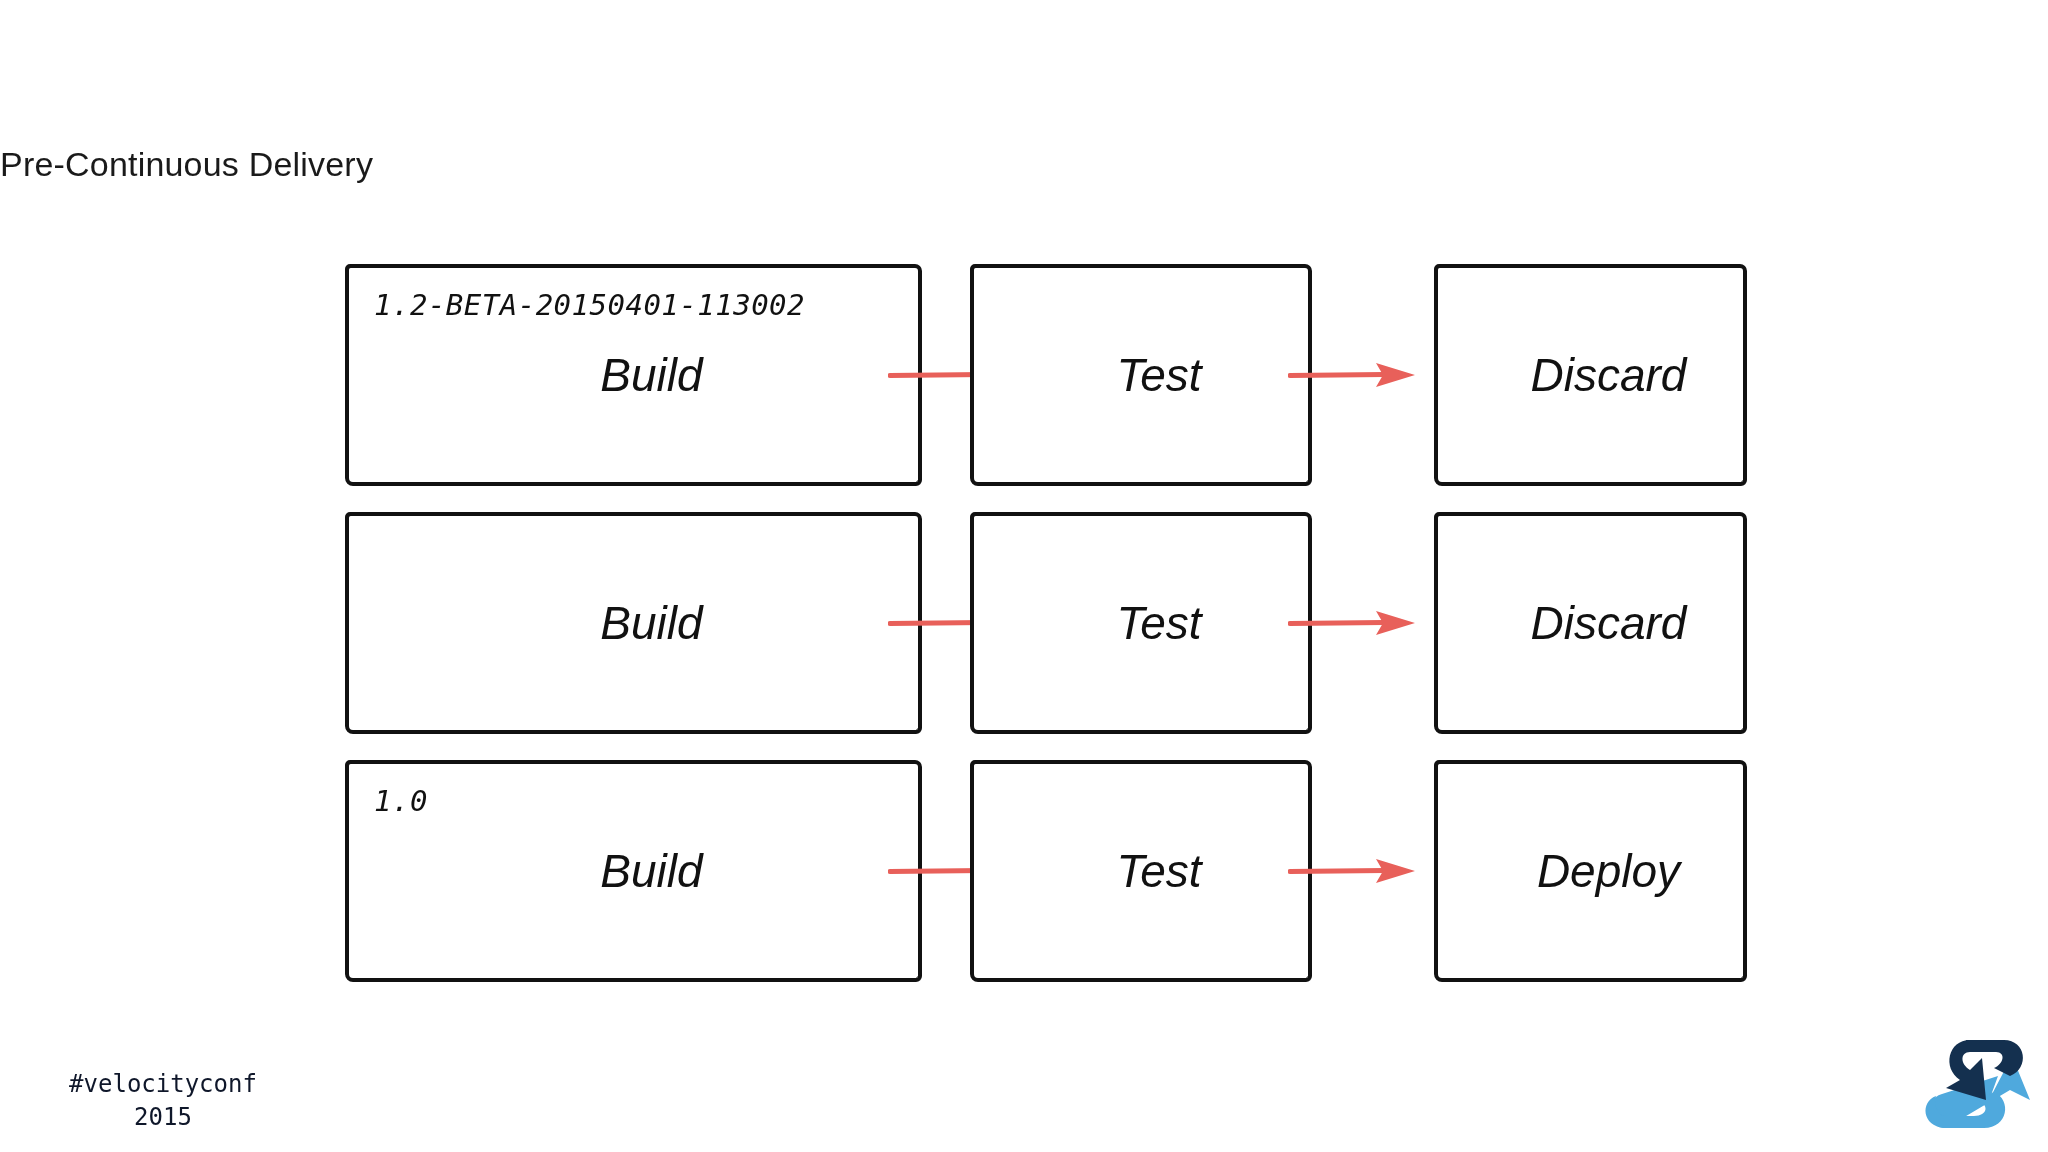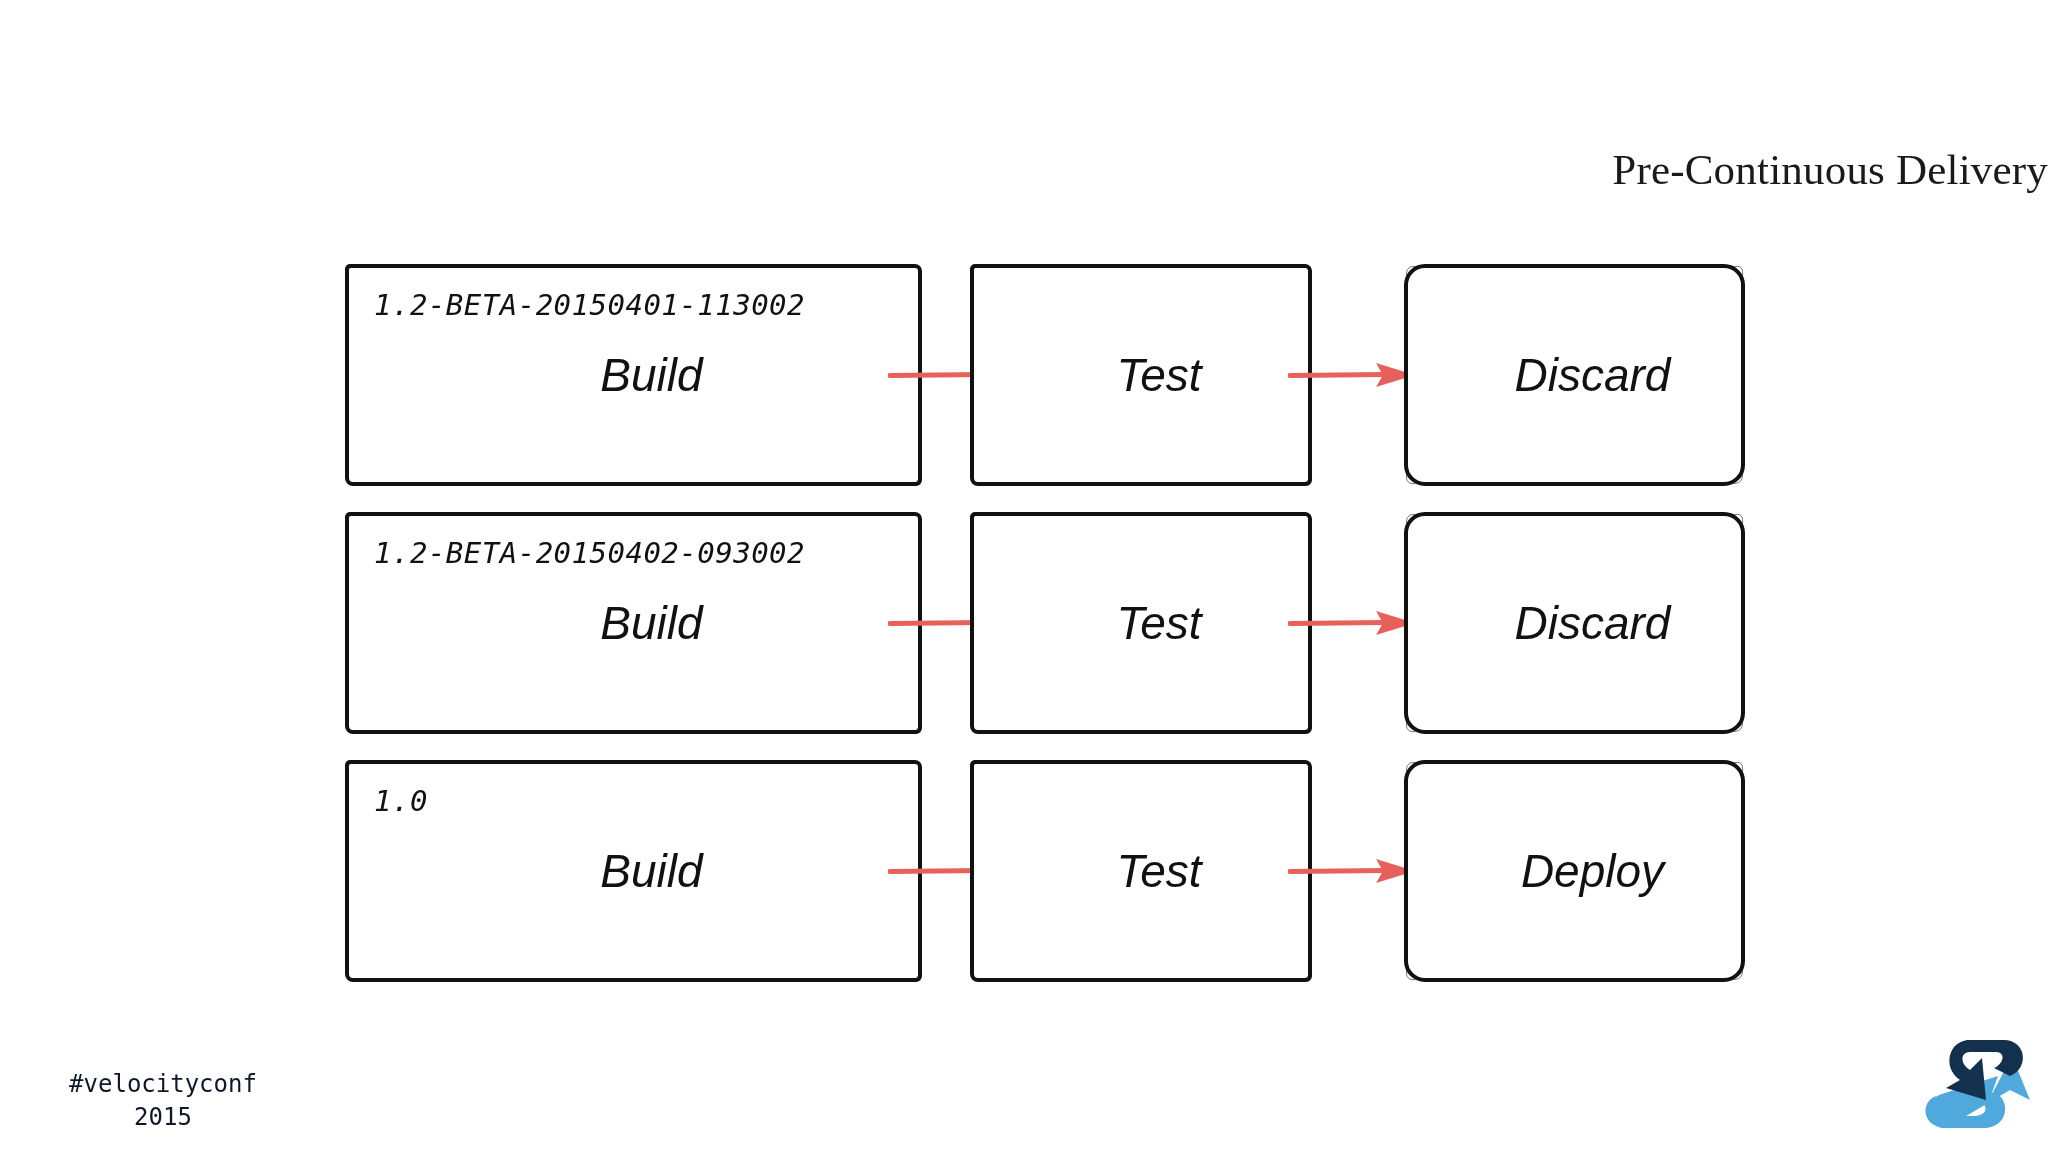--- a/index.html
+++ b/index.html
@@ -17,23 +17,23 @@
     font-family: "Liberation Sans", sans-serif;
     color: #111111;
   }
 
   
   #slide-title {
     position: absolute;
     left: 0;
     top: 145px;
     width: 2048px;
-    text-align: right;
-    font-family: Liberation Serif, serif;
-    font-size: 43px;
+    text-align: left;
+    font-family: Liberation Sans, sans-serif;
+    font-size: 34px;
     font-weight: 400;
     letter-spacing: 0.2px;
     color: #1a1a1a;
     white-space: nowrap;
   }
 
   
   #diagram {
     position: absolute;
     left: 0;
@@ -68,21 +68,21 @@
     content: "";
     position: absolute;
     left: -2px; top: -2px; right: -2px; bottom: -2px;
     border: 1px solid rgba(20,20,20,0.55);
     border-radius: 7px 5px 8px 6px;
     pointer-events: none;
   }
 
   .box-build   { left: 345px;  width: 577px; }
   .box-mid     { left: 970px;  width: 342px; }
-  .box-end     { left: 1404px; width: 341px; border-radius: 21px; }
+  .box-end     { left: 1434px; width: 313px; }
 
   
   .version-label {
     position: absolute;
     left: 25px;
     top: 20px;
     font-family: "DejaVu Sans Mono", "Liberation Mono", monospace;
     font-size: 29px;
     font-weight: 400;
     letter-spacing: 0.5px;
@@ -180,21 +180,20 @@
         </svg>
       </div>
 
       <div class="stage-box box-end">
         <div class="stage-label">Discard</div>
       </div>
     </div>
 
     <div class="pipeline-row row-2">
       <div class="stage-box box-build">
-        <div class="version-label">1.2-BETA-20150402-093002</div>
         <div class="stage-label">Build</div>
       </div>
 
       <div class="arrow arrow-1">
         <svg viewBox="0 0 130 34" preserveAspectRatio="none">
           <path d="M2,17.5 L96,16.6" stroke="#e8605a" stroke-width="5" stroke-linecap="round" fill="none"></path>
           <path d="M88,5 L127,17 L88,29 L95,17 Z" fill="#e8605a"></path>
         </svg>
       </div>
 

